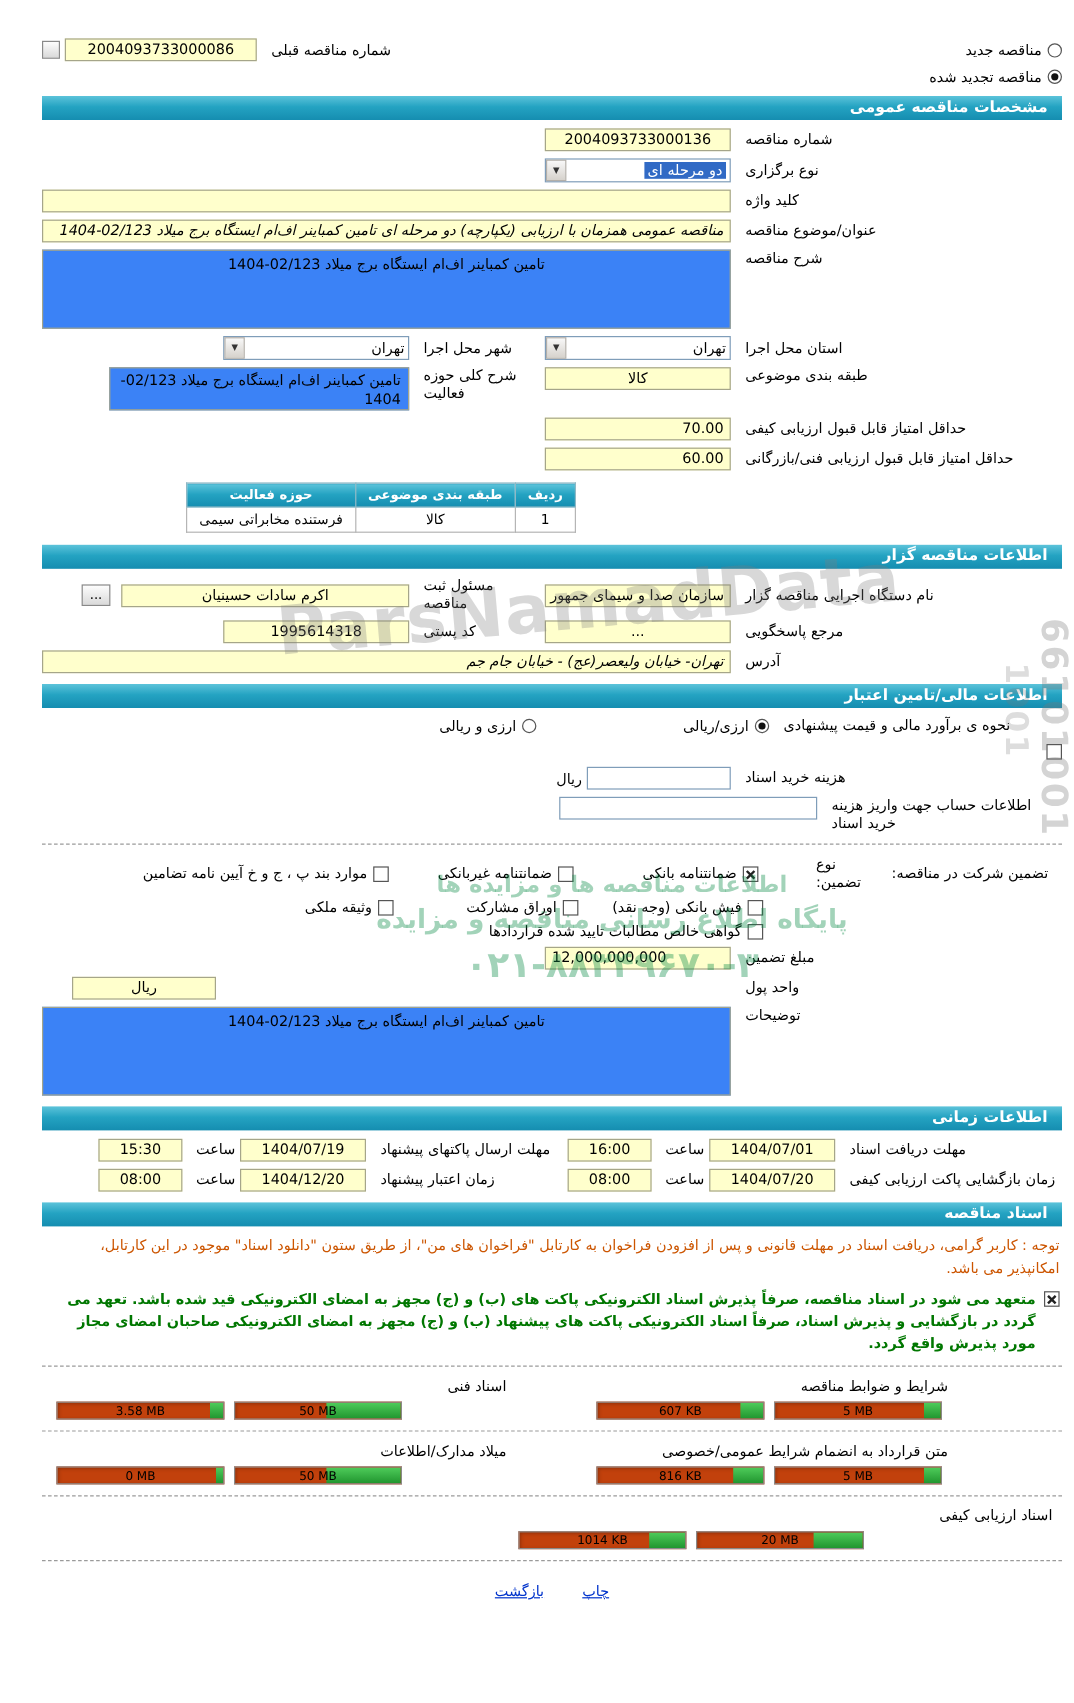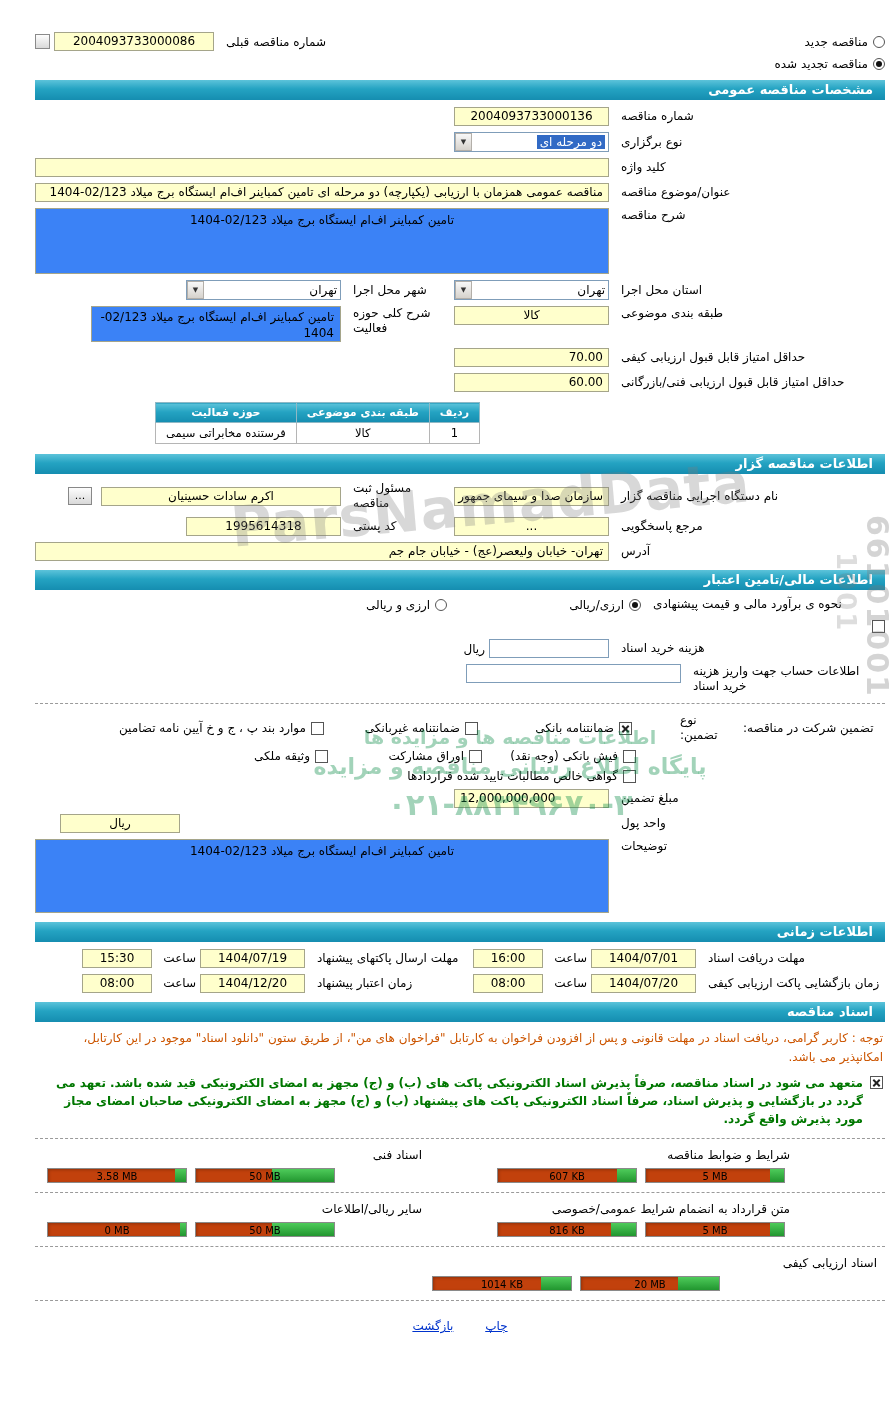--- a/index.html
+++ b/index.html
@@ -25,21 +25,21 @@
   .frow { display:flex; align-items:center; margin:6px 0; column-gap:4px; }
   .frow.top { align-items:flex-start; }
   .lab  { width:272px; padding-left:8px; text-align:left; line-height:1.25; flex:none; }
   .lab2 { width:105px; padding-left:8px; text-align:left; line-height:1.25; flex:none; }
   .lab-inline { padding-left:8px; }
   .w40{width:40px;} .w70{width:70px;} .w95{width:95px;padding-left:44px;} .w105{width:105px;} .w120{width:120px;} .w150{width:150px;} .w155{width:155px;} .w160{width:160px;} .w185{width:185px;}
   .w200{width:200px;} .w215{width:215px;} .w240{width:240px;} .w250{width:250px;} .f1{flex:1;}
 
   .yf { background:#ffffcc; border:1px solid #a5a58a; height:19px; line-height:17px;
         padding:0 5px; overflow:hidden; white-space:nowrap; flex:none; }
-  .yf.f1 { flex:1; }
+  .yf.f1 { flex:1;font-style:italic; }
   .ta { background:#3b82f6; border:1px solid #a5a58a; padding:3px 6px; line-height:1.35;
         white-space:normal; overflow:hidden; }
   .c { text-align:center; } .r { text-align:right; } .l { text-align:left; }
 
   .inp { background:#fff; border:1px solid #7f9db9; height:19px; flex:none; }
 
   .sel { display:flex; justify-content:space-between; align-items:center; background:#fff;
          border:1px solid #7f9db9; height:20px; padding-right:3px; flex:none; }
   .sel-val { white-space:nowrap; overflow:hidden; }
   .sel-val.hl { background:#316ac5; color:#fff; padding:0 3px; }
@@ -414,21 +414,21 @@
             <div class="pfill" style="width: 10%;"></div>
             <span class="plabel">5 MB</span>
           </div>
           <div class="pbar">
             <div class="pfill" style="width: 18%;"></div>
             <span class="plabel">816 KB</span>
           </div>
         </div>
       </div>
       <div class="fi fi-l">
-        <div class="file-label">سایر ریالی/اطلاعات</div>
+        <div class="file-label">میلاد مدارک/اطلاعات</div>
         <div class="bars">
           <div class="pbar">
             <div class="pfill" style="width: 45%;"></div>
             <span class="plabel">50 MB</span>
           </div>
           <div class="pbar">
             <div class="pfill" style="width: 4%;"></div>
             <span class="plabel">0 MB</span>
           </div>
         </div>

